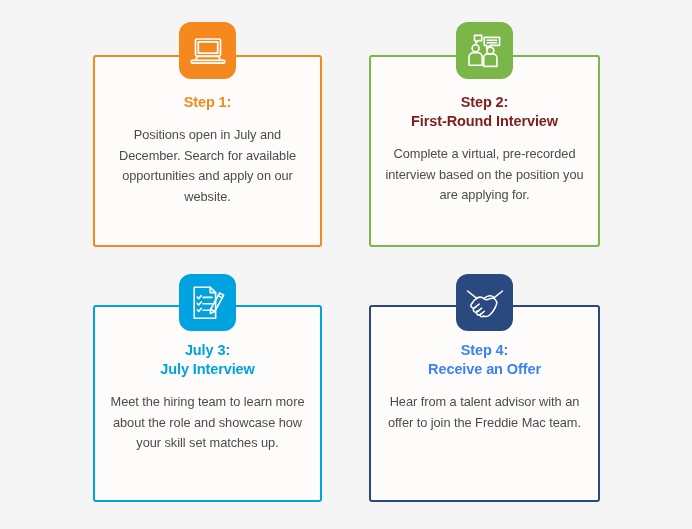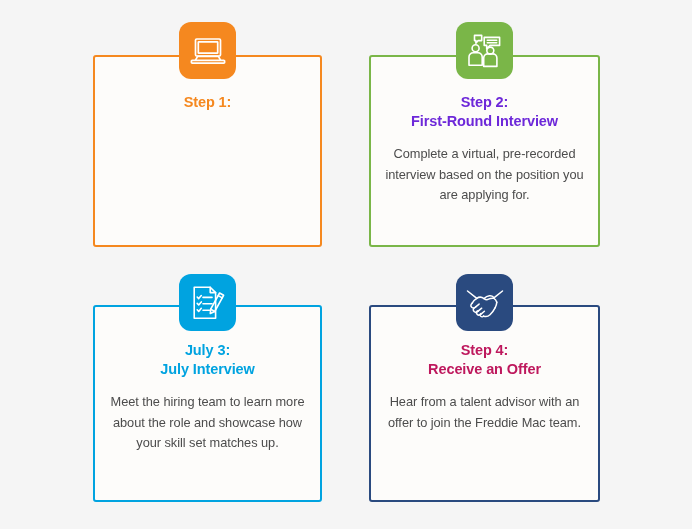--- a/index.html
+++ b/index.html
@@ -83,41 +83,42 @@
   .badge-c2 { left: 456px; top: 22px; background: #7ab648; }
   .badge-c3 { left: 179px; top: 274px; background: #00a3e0; }
   .badge-c4 { left: 456px; top: 274px; background: #2a4a7f; }
 
   .c1 { border-color: #f5881f; }
   .c2 { border-color: #7ab648; }
   .c3 { border-color: #00a3e0; }
   .c4 { border-color: #2a4a7f; }
 
   .t1 { color: #f5881f; }
-  .t2 { color: #6d28d9; }
+  .t2 { color: #7f1d1d; }
   .t3 { color: #00a3e0; }
-  .t4 { color: #be185d; }
+  .t4 { color: #3b82f6; }
 
   
   .inner-top    { padding-top: 36px; }
   .inner-bottom { padding-top: 34px; }
   .gap-top    { height: 13px; }
   .gap-bottom { height: 13px; }
 </style>
 </head>
 <body>
 
 <div id="board">
 
   <div class="card c1 col-left row-top">
     <div class="card-inner inner-top">
       <div class="step-title t1">
         <span class="line1">Step 1:</span>
       </div>
       <div class="gap-top"></div>
+      <p class="step-body">Positions open in July and December. Search for available opportunities and apply on our website.</p>
     </div>
   </div>
 
   <div class="card c2 col-right row-top">
     <div class="card-inner inner-top">
       <div class="step-title t2">
         <span class="line1">Step 2:</span>
         <span class="line2">First-Round Interview</span>
       </div>
       <div class="gap-top"></div>

